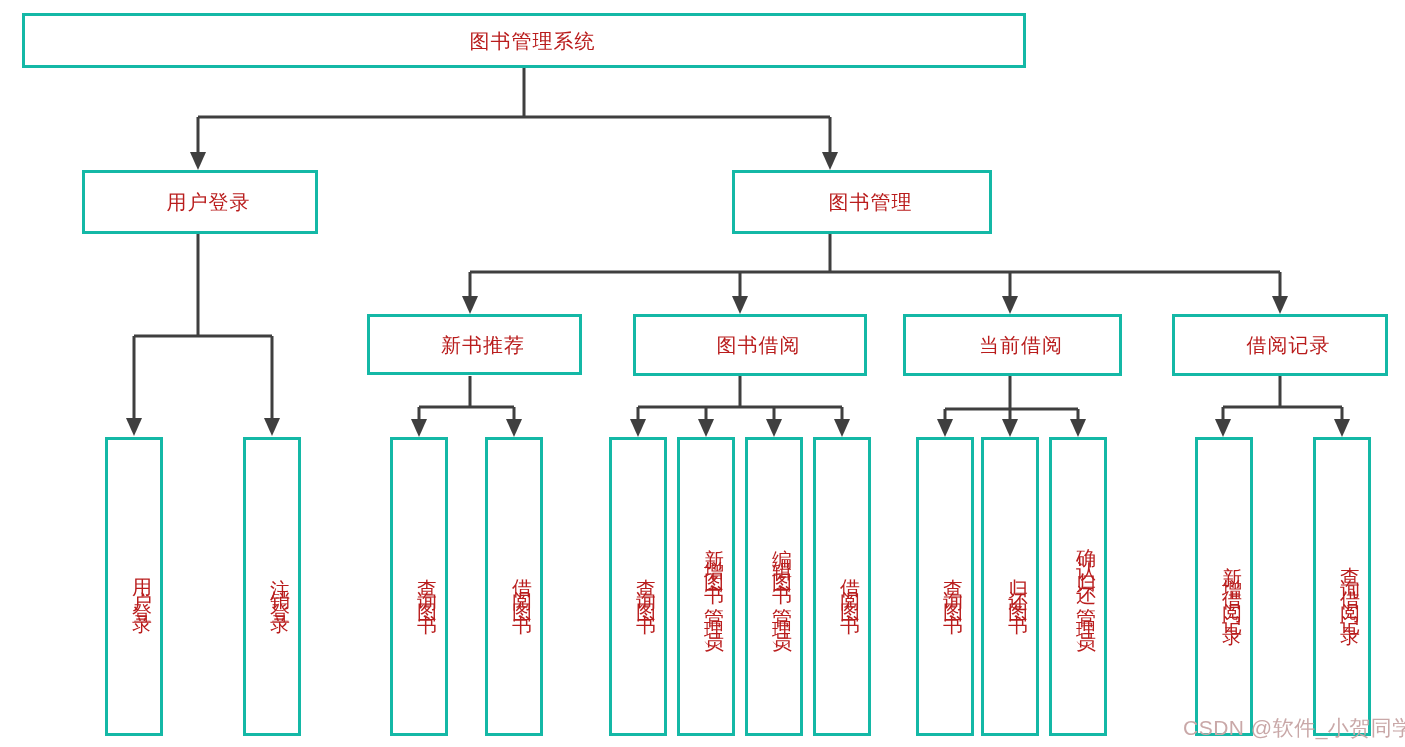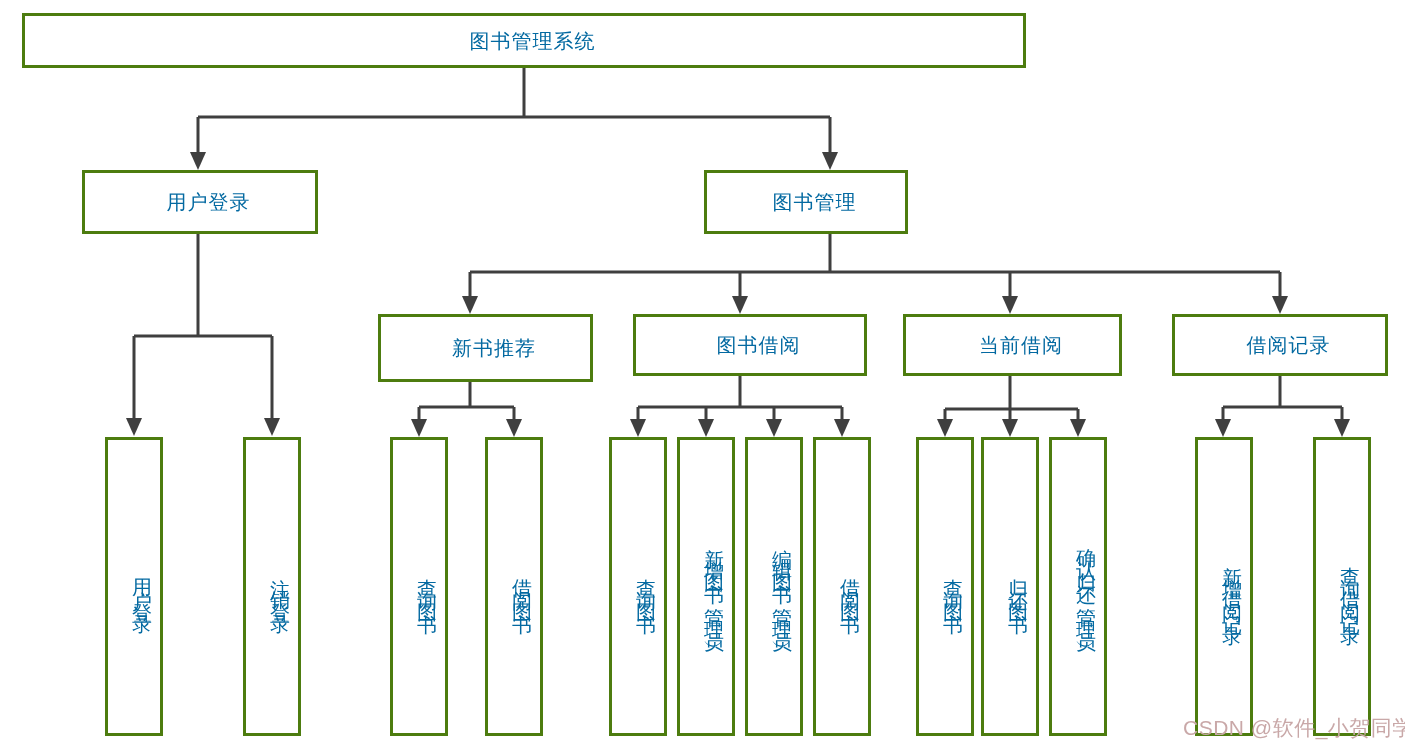--- a/index.html
+++ b/index.html
@@ -12,23 +12,23 @@
     overflow: hidden;
   }
   #connectors {
     position: absolute;
     left: 0; top: 0;
     pointer-events: none;
   }
   .node {
     position: absolute;
     box-sizing: border-box;
-    border: 3px solid #4d7c0f;
+    border: 3px solid #14b8a6;
     background: #ffffff;
-    color: #0369a1;
+    color: #b91c1c;
     display: flex;
     align-items: center;
     justify-content: center;
     font-size: 20px;
     line-height: 1;
     padding-left: 17px;
   }
   .h { letter-spacing: 1px; }
   .v {
     writing-mode: vertical-rl;
@@ -86,23 +86,23 @@
       <polygon points="1002,419 1018,419 1010,437"></polygon>
       <polygon points="1070,419 1086,419 1078,437"></polygon>
       <polygon points="1215,419 1231,419 1223,437"></polygon>
       <polygon points="1334,419 1350,419 1342,437"></polygon>
     </g>
   </svg>
 
   <div class="node h" style="left:22px;top:13px;width:1004px;height:55px">图书管理系统</div>
 
   <div class="node h" style="left:82px;top:170px;width:236px;height:64px">用户登录</div>
-  <div class="node h" style="left:704px;top:170px;width:204px;height:64px">图书管理</div>
+  <div class="node h" style="left:732px;top:170px;width:260px;height:64px">图书管理</div>
 
-  <div class="node h" style="left:378px;top:314px;width:215px;height:68px">新书推荐</div>
+  <div class="node h" style="left:367px;top:314px;width:215px;height:61px">新书推荐</div>
   <div class="node h" style="left:633px;top:314px;width:234px;height:62px">图书借阅</div>
   <div class="node h" style="left:1172px;top:314px;width:216px;height:62px">借阅记录</div>
   <div class="node h" style="left:903px;top:314px;width:219px;height:62px">当前借阅</div>
 
   <div class="node v" style="left:105px;top:437px;width:58px;height:299px">用户登录</div>
   <div class="node v" style="left:243px;top:437px;width:58px;height:299px">注销登录</div>
 
   <div class="node v" style="left:390px;top:437px;width:58px;height:299px">查询图书</div>
   <div class="node v" style="left:485px;top:437px;width:58px;height:299px">借阅图书</div>
 

